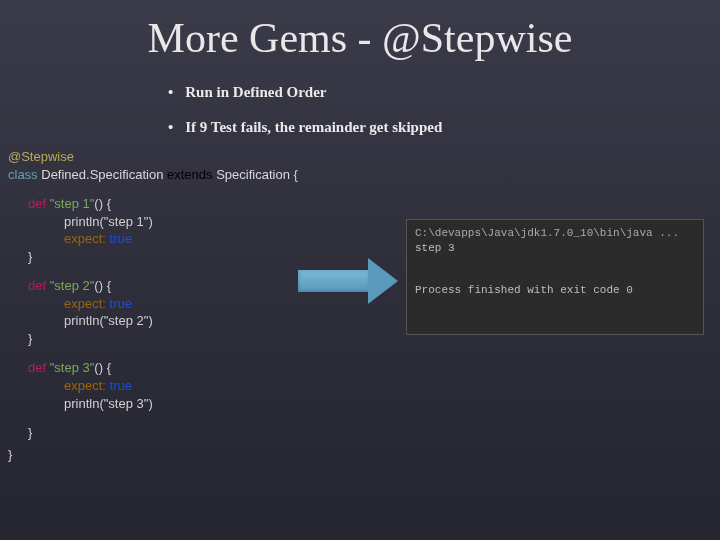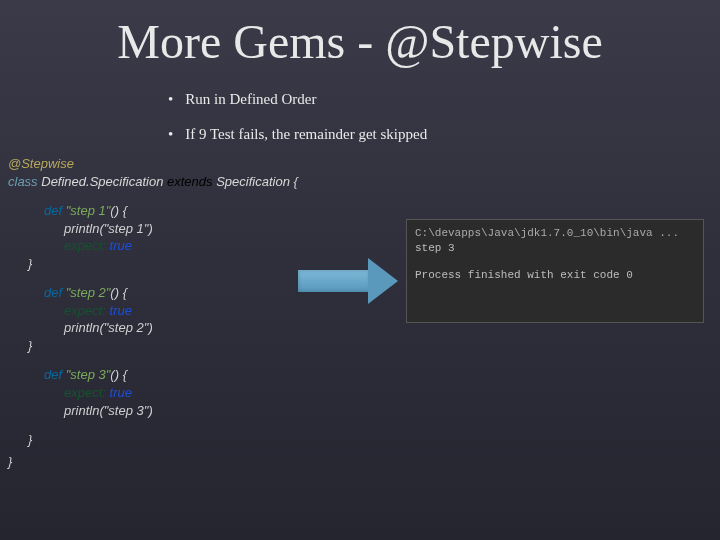--- a/index.html
+++ b/index.html
@@ -7,58 +7,57 @@
     width: 720px;
     height: 540px;
     background: linear-gradient(180deg, #3a3a48 0%, #2f2f3c 50%, #252530 100%);
     color: #fff;
     font-family: Georgia, 'Times New Roman', serif;
     overflow: hidden;
     position: relative;
   }
   .title {
     font-family: 'Palatino Linotype', 'Book Antiqua', Georgia, serif;
-    font-size: 48px;
+    font-size: 42px;
     color: #e8e8e8;
     text-align: center;
     padding-top: 14px;
     font-weight: normal;
   }
   .bullets {
     margin-top: 22px;
     margin-left: 168px;
     font-family: 'Palatino Linotype', Georgia, serif;
   }
   .bullet {
     font-size: 15px;
     color: #eaeaea;
     margin-bottom: 18px;
-    font-weight: normal;
+    font-weight: bold;
   }
   .bullet::before {
     content: "•";
     margin-right: 12px;
   }
   .code {
     font-family: Arial, sans-serif;
     font-size: 13px;
     line-height: 1.35;
     margin-left: 8px;
     margin-top: -6px;
-    font-style: italic;
   }
   .annotation { color: #b8a85a; }
   .kw-class { color: #6a9fb0; text-align: center; }
   .kw-extends { color: #000000; }
-  .kw-def { color: #0369a1; margin-left: 16px; }
+  .kw-def { color: #be185d; }
   .kw-true { color: #1d4ed8; }
   .string { color: #7aaa5a; }
   .plain { color: #d0d0d0; }
   .ident { color: #d8d8d8; }
-  .label { color: #14532d; }
+  .label { color: #a16207; }
   .method-block { margin-left: 20px; margin-top: 12px; }
   .inner { margin-left: 36px; }
   .arrow {
     position: absolute;
     left: 298px;
     top: 258px;
     width: 100px;
     height: 46px;
   }
   .arrow-body {
@@ -78,31 +77,31 @@
     height: 0;
     border-top: 23px solid transparent;
     border-bottom: 23px solid transparent;
     border-left: 30px solid #5a98bc;
   }
   .console {
     position: absolute;
     left: 406px;
     top: 219px;
     width: 298px;
-    height: 104px;
+    height: 116px;
     background: #2b2b2b;
     border: 1px solid #555;
     font-family: 'Consolas', 'Courier New', monospace;
     font-size: 11px;
     color: #bdbdbd;
     padding: 6px 8px;
     line-height: 1.35;
   }
   .console .path { color: #aaa; }
-  .console .exit { margin-top: 12px; display: block; }
+  .console .exit { margin-top: 27px; display: block; }
 </style>
 </head>
 <body>
 
 <div class="title">More Gems - @Stepwise</div>
 
 <div class="bullets">
   <div class="bullet">Run in Defined Order</div>
   <div class="bullet">If 9 Test fails, the remainder get skipped</div>
 </div>

